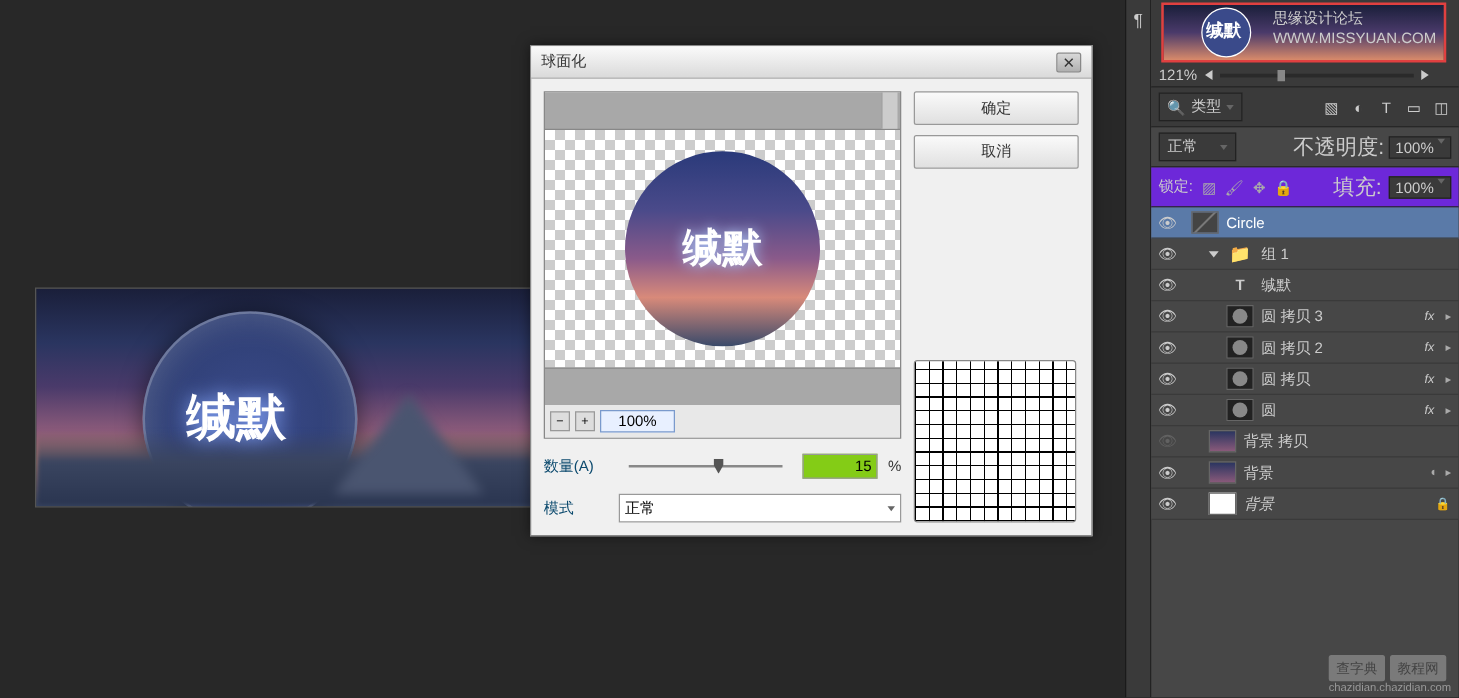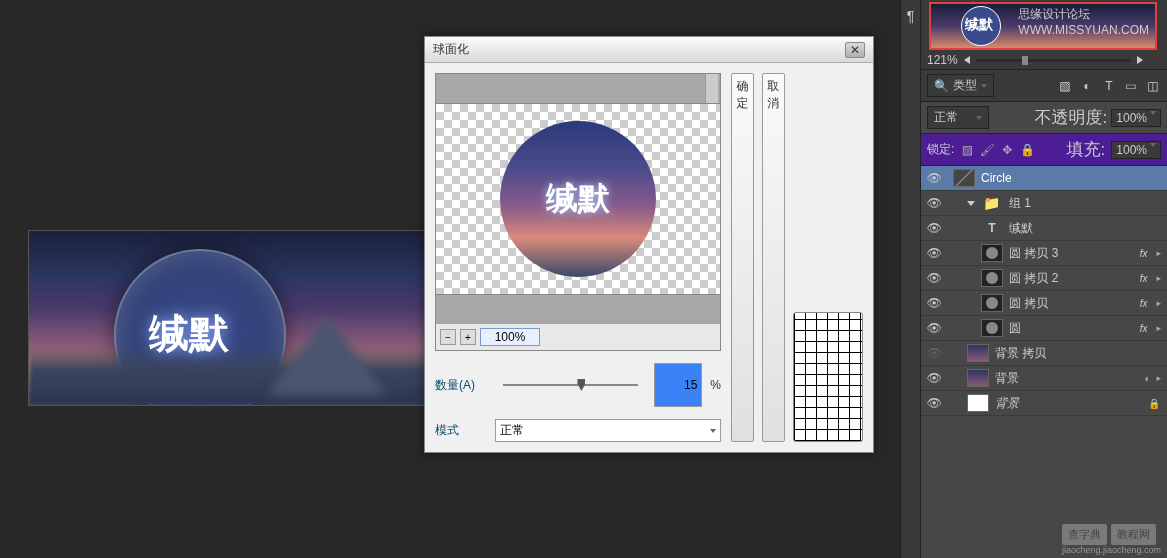--- a/index.html
+++ b/index.html
@@ -33,27 +33,27 @@
   display: flex; align-items: center; justify-content: center; }
 .preview-circle { width: 156px; height: 156px; border-radius: 50%; background: linear-gradient(180deg, #2a3a7a 0%, #4a4a8a 30%, #8a5a8a 55%, #d88a7a 75%, #3a4a6a 100%); position: relative; overflow: hidden; display: flex; align-items: center; justify-content: center; }
 .preview-circle-text { font-size: 32px; font-weight: bold; color: #fff; text-shadow: 0 0 10px #aaccff; }
 .preview-scroll-bot { height: 30px; background: #a8a8a8; border-top: 1px solid #888; }
 .preview-controls { display: flex; align-items: center; gap: 4px; padding: 4px; background: #e8e8e8; }
 .preview-btn { width: 16px; height: 16px; border: 1px solid #999; background: #ddd; display: flex; align-items: center; justify-content: center; font-size: 10px; }
 .preview-zoom { width: 60px; padding: 1px 4px; border: 1px solid #7a9acc; background: #e8f0ff; text-align: center; }
 
 .form-row { display: flex; align-items: center; gap: 8px; margin-top: 12px; }
 .form-label { color: #0c4a6e; width: 52px; }
-.form-input { width: 48px; padding: 14px 4px; border: 1px solid #999; background: #3b82f6; text-align: right; }
+.form-input { width: 60px; padding: 2px 4px; border: 1px solid #999; background: #84cc16; text-align: right; }
 .form-suffix { color: #333; }
 .form-select { flex: 1; padding: 2px 4px; border: 1px solid #999; background: #fff; display: flex; justify-content: space-between; align-items: center; }
 .slider-track { flex: 1; height: 2px; background: #888; position: relative; margin: 0 8px; }
 .slider-thumb { position: absolute; left: 55%; top: -5px; width: 8px; height: 12px; background: #555; clip-path: polygon(50% 100%, 0 40%, 0 0, 100% 0, 100% 40%); }
 
-.dialog-right { width: 132px; display: flex; flex-direction: row; gap: 8px; }
+.dialog-right { width: 132px; display: flex; flex-direction: column; gap: 8px; }
 .dialog-btn { padding: 4px; border: 1px solid #999; background: linear-gradient(180deg, #fafafa, #e0e0e0); text-align: center; border-radius: 2px; color: #333; }
 .grid-preview { margin-top: auto; width: 130px; height: 130px; background: #fff; border: 1px solid #888; position: relative; background-image: repeating-linear-gradient(0deg, #000 0, #000 1px, transparent 1px, transparent 11px), repeating-linear-gradient(90deg, #000 0, #000 1px, transparent 1px, transparent 11px); border-radius: 3px; }
 
 
 .right-panels { position: absolute; right: 0; top: 0; width: 247px; height: 558px; background: #474747; border-left: 1px solid #222; }
 .navigator { height: 70px; background: #3a3a3a; padding: 4px; border-bottom: 1px solid #222; position: relative; }
 .nav-thumb { position: absolute; right: 10px; top: 2px; width: 228px; height: 48px; background: linear-gradient(180deg, #1a1f3a, #4a3a6a, #d88a6a); border: 2px solid #e04040; overflow: hidden; }
 .nav-thumb-circle { position: absolute; left: 30px; top: 2px; width: 40px; height: 40px; border-radius: 50%; background: #3a4a8a; border: 1px solid #fff; }
 .nav-thumb-text { position: absolute; left: 34px; top: 12px; font-size: 14px; font-weight: bold; color: #fff; }
 .nav-watermark { position: absolute; right: 6px; top: 2px; font-size: 8px; color: #ccc; }
@@ -71,21 +71,21 @@
 .filter-row { display: flex; align-items: center; gap: 4px; padding: 4px 6px; background: #3a3a3a; border-bottom: 1px solid #222; }
 .filter-select { display: flex; align-items: center; gap: 4px; padding: 2px 6px; border: 1px solid #222; background: #3a3a3a; color: #ccc; flex: 0 0 auto; }
 .filter-icons { display: flex; gap: 6px; margin-left: auto; }
 .filter-icon { width: 16px; height: 16px; display: flex; align-items: center; justify-content: center; color: #ccc; font-size: 12px; }
 
 .blend-row { display: flex; align-items: center; gap: 4px; padding: 4px 6px; background: #474747; border-bottom: 1px solid #222; }
 .blend-select { padding: 2px 6px; border: 1px solid #222; background: #3a3a3a; color: #ccc; display: flex; align-items: center; gap: 18px; }
 .opacity-label { color: #ccc; margin-left: auto; font-size: 17px; }
 .opacity-val { padding: 1px 4px; border: 1px solid #222; background: #3a3a3a; color: #ccc; display: flex; gap: 3px; }
 
-.lock-row { display: flex; align-items: center; gap: 6px; padding: 4px 6px; background: #4c1d95; border-bottom: 1px solid #222; color: #ccc; font-size: 11px; }
+.lock-row { display: flex; align-items: center; gap: 6px; padding: 4px 6px; background: #6d28d9; border-bottom: 1px solid #222; color: #ccc; font-size: 11px; }
 .lock-icons { display: flex; gap: 6px; }
 .lock-icon { width: 14px; height: 14px; display: flex; align-items: center; justify-content: center; color: #aaa; }
 
 .layers { background: #474747; }
 .layer { display: flex; align-items: center; padding: 3px 6px; gap: 6px; color: #ccc; font-size: 11px; border-bottom: 1px solid #3a3a3a; height: 25px; }
 .layer.selected { background: #5a7aa8; color: #fff; }
 .eye { width: 14px; height: 14px; display: flex; align-items: center; justify-content: center; color: #ccc; flex-shrink: 0; }
 .eye.off { opacity: 0.2; }
 .layer-thumb { width: 22px; height: 18px; background: #222; border: 1px solid #666; flex-shrink: 0; display: flex; align-items: center; justify-content: center; position: relative; }
 .layer-thumb.so { background: linear-gradient(135deg, #444 0%, #444 45%, #888 50%, #444 55%); }
@@ -305,15 +305,15 @@
       </div>
     </div>
 </div>
 
 <div class="watermarks">
   <div>
     <div style="display:flex;gap:4px;">
       <div class="wm-box">查字典</div>
       <div class="wm-box">教程网</div>
     </div>
-    <div class="wm-url">jiaocheng.jiaocheng.com</div>
+    <div class="wm-url">chazidian.chazidian.com</div>
   </div>
 </div>
 
 </body></html>

